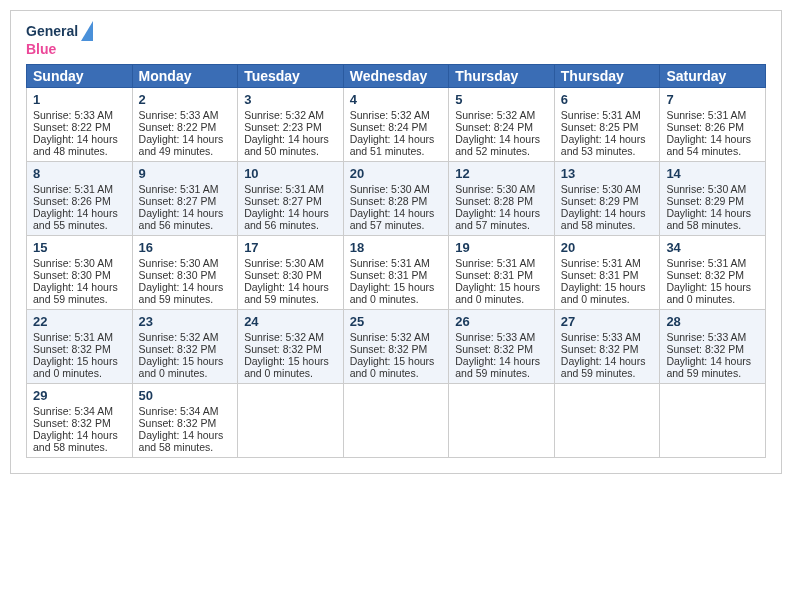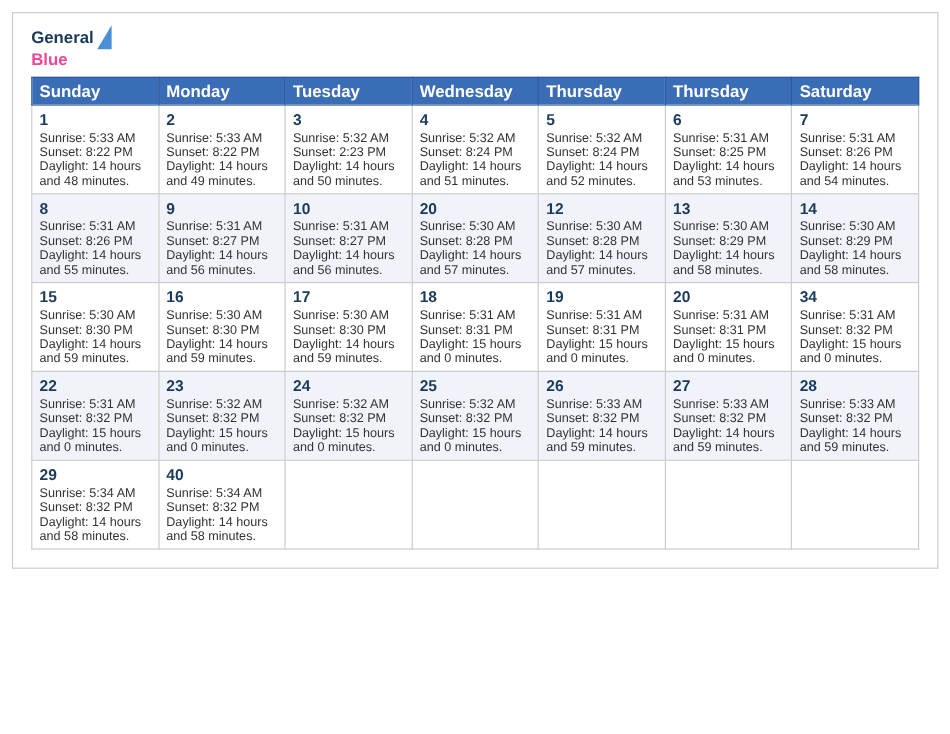--- a/index.html
+++ b/index.html
@@ -150,21 +150,21 @@
           <td><span class="day-num">22</span><span>Sunrise: 5:31 AM</span><br><span>Sunset: 8:32 PM</span><br><span>Daylight: 15 hours and 0 minutes.</span></td>
           <td><span class="day-num">23</span><span>Sunrise: 5:32 AM</span><br><span>Sunset: 8:32 PM</span><br><span>Daylight: 15 hours and 0 minutes.</span></td>
           <td><span class="day-num">24</span><span>Sunrise: 5:32 AM</span><br><span>Sunset: 8:32 PM</span><br><span>Daylight: 15 hours and 0 minutes.</span></td>
           <td><span class="day-num">25</span><span>Sunrise: 5:32 AM</span><br><span>Sunset: 8:32 PM</span><br><span>Daylight: 15 hours and 0 minutes.</span></td>
           <td><span class="day-num">26</span><span>Sunrise: 5:33 AM</span><br><span>Sunset: 8:32 PM</span><br><span>Daylight: 14 hours and 59 minutes.</span></td>
           <td><span class="day-num">27</span><span>Sunrise: 5:33 AM</span><br><span>Sunset: 8:32 PM</span><br><span>Daylight: 14 hours and 59 minutes.</span></td>
           <td><span class="day-num">28</span><span>Sunrise: 5:33 AM</span><br><span>Sunset: 8:32 PM</span><br><span>Daylight: 14 hours and 59 minutes.</span></td>
         </tr>
         <tr class="row-odd">
           <td><span class="day-num">29</span><span>Sunrise: 5:34 AM</span><br><span>Sunset: 8:32 PM</span><br><span>Daylight: 14 hours and 58 minutes.</span></td>
-          <td><span class="day-num">40</span><span>Sunrise: 5:34 AM</span><br><span>Sunset: 8:32 PM</span><br><span>Daylight: 14 hours and 58 minutes.</span></td>
+          <td><span class="day-num">50</span><span>Sunrise: 5:34 AM</span><br><span>Sunset: 8:32 PM</span><br><span>Daylight: 14 hours and 58 minutes.</span></td>
           <td class="empty-cell" style="background: rgb(255, 255, 255);"></td>
           <td class="empty-cell" style="background: rgb(255, 255, 255);"></td>
           <td class="empty-cell" style="background: rgb(255, 255, 255);"></td>
           <td class="empty-cell" style="background: rgb(255, 255, 255);"></td>
           <td class="empty-cell" style="background: rgb(255, 255, 255);"></td>
         </tr>
       </tbody>
   </table>
 </div>
 

